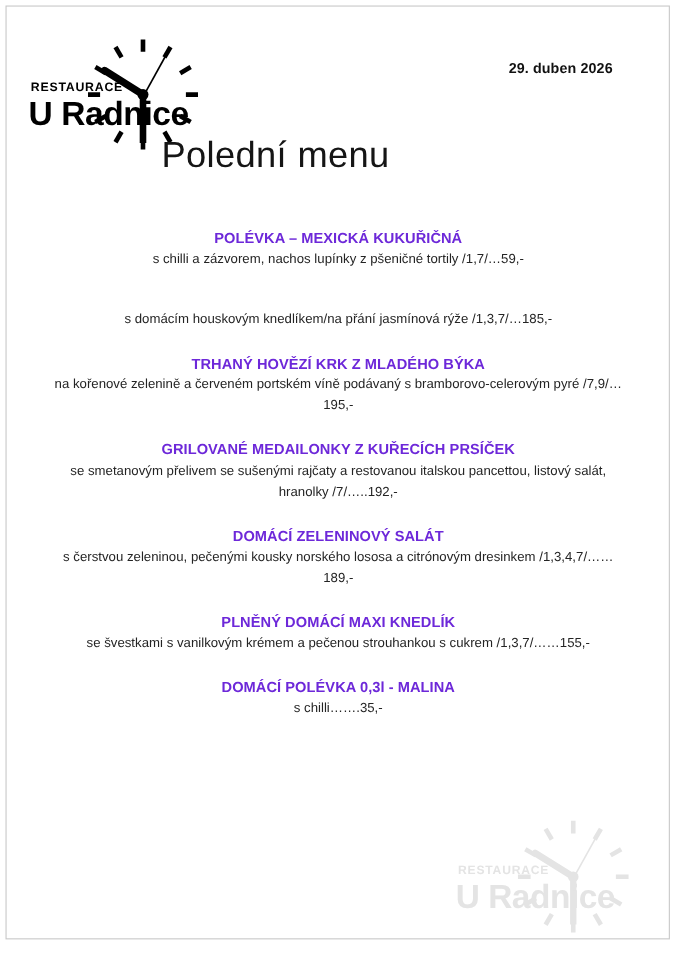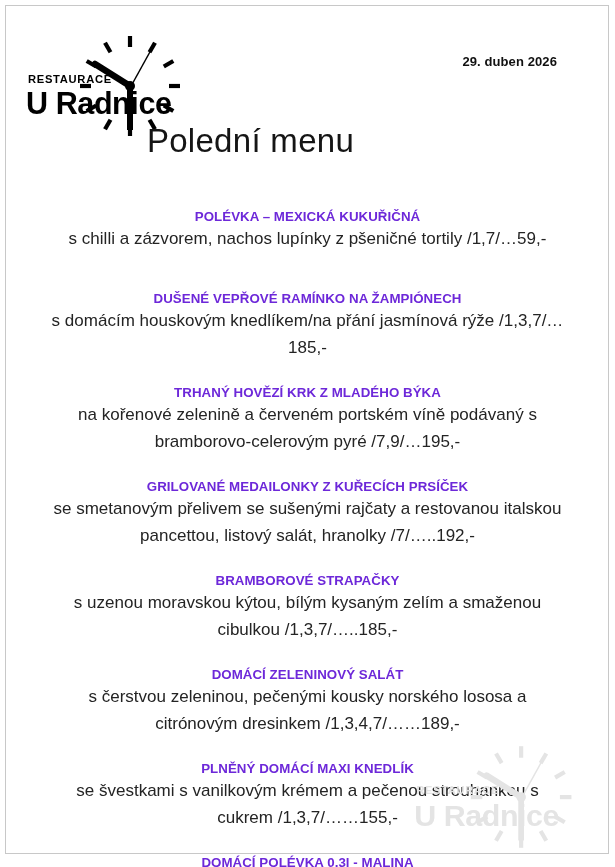--- a/index.html
+++ b/index.html
@@ -88,21 +88,21 @@
     font-weight: bold;
     letter-spacing: 0.05px;
     line-height: 1.45;
     color: #6d28d9;
   }
   .item-name .vol {
     font-weight: bold;
     text-align: center;
   }
   .item-desc {
-    font-size: 17px;
+    font-size: 12px;
     font-weight: normal;
     line-height: 1.58;
     color: #242424;
     letter-spacing: 0.01px;
     padding: 0 2px;
   }
 
   
   .menu-item.soup { margin-bottom: 36px; }
 
@@ -162,38 +162,33 @@
   </div>
 
   <div class="menu">
 
     <div class="menu-item soup">
       <div class="item-name">POLÉVKA – MEXICKÁ KUKUŘIČNÁ</div>
       <div class="item-desc">s chilli a zázvorem, nachos lupínky z pšeničné tortily /1,7/…59,-</div>
     </div>
 
     <div class="menu-item">
-      <div class="item-name">DUŠENÉ VEPŘOVÉ RAMÍNKO NA ŽAMPIÓNECH</div>
       <div class="item-desc">s domácím houskovým knedlíkem/na přání jasmínová rýže /1,3,7/…185,-</div>
     </div>
 
     <div class="menu-item">
       <div class="item-name">TRHANÝ HOVĚZÍ KRK Z MLADÉHO BÝKA</div>
       <div class="item-desc">na kořenové zelenině a červeném portském víně podávaný s bramborovo-celerovým pyré  /7,9/…195,-</div>
     </div>
 
     <div class="menu-item">
       <div class="item-name">GRILOVANÉ MEDAILONKY Z KUŘECÍCH PRSÍČEK</div>
       <div class="item-desc">se smetanovým přelivem se sušenými rajčaty a restovanou italskou pancettou, listový salát, hranolky /7/…..192,-</div>
     </div>
 
-    <div class="menu-item">
-      <div class="item-name">BRAMBOROVÉ STRAPAČKY</div>
-      <div class="item-desc">s uzenou moravskou kýtou, bílým kysaným zelím a smaženou cibulkou /1,3,7/…..185,-</div>
-    </div>
 
     <div class="menu-item">
       <div class="item-name">DOMÁCÍ ZELENINOVÝ SALÁT</div>
       <div class="item-desc">s čerstvou zeleninou, pečenými kousky norského lososa a citrónovým dresinkem /1,3,4,7/……189,-</div>
     </div>
 
     <div class="menu-item">
       <div class="item-name">PLNĚNÝ DOMÁCÍ MAXI KNEDLÍK</div>
       <div class="item-desc">se švestkami s vanilkovým krémem a pečenou strouhankou s cukrem /1,3,7/……155,-</div>
     </div>

